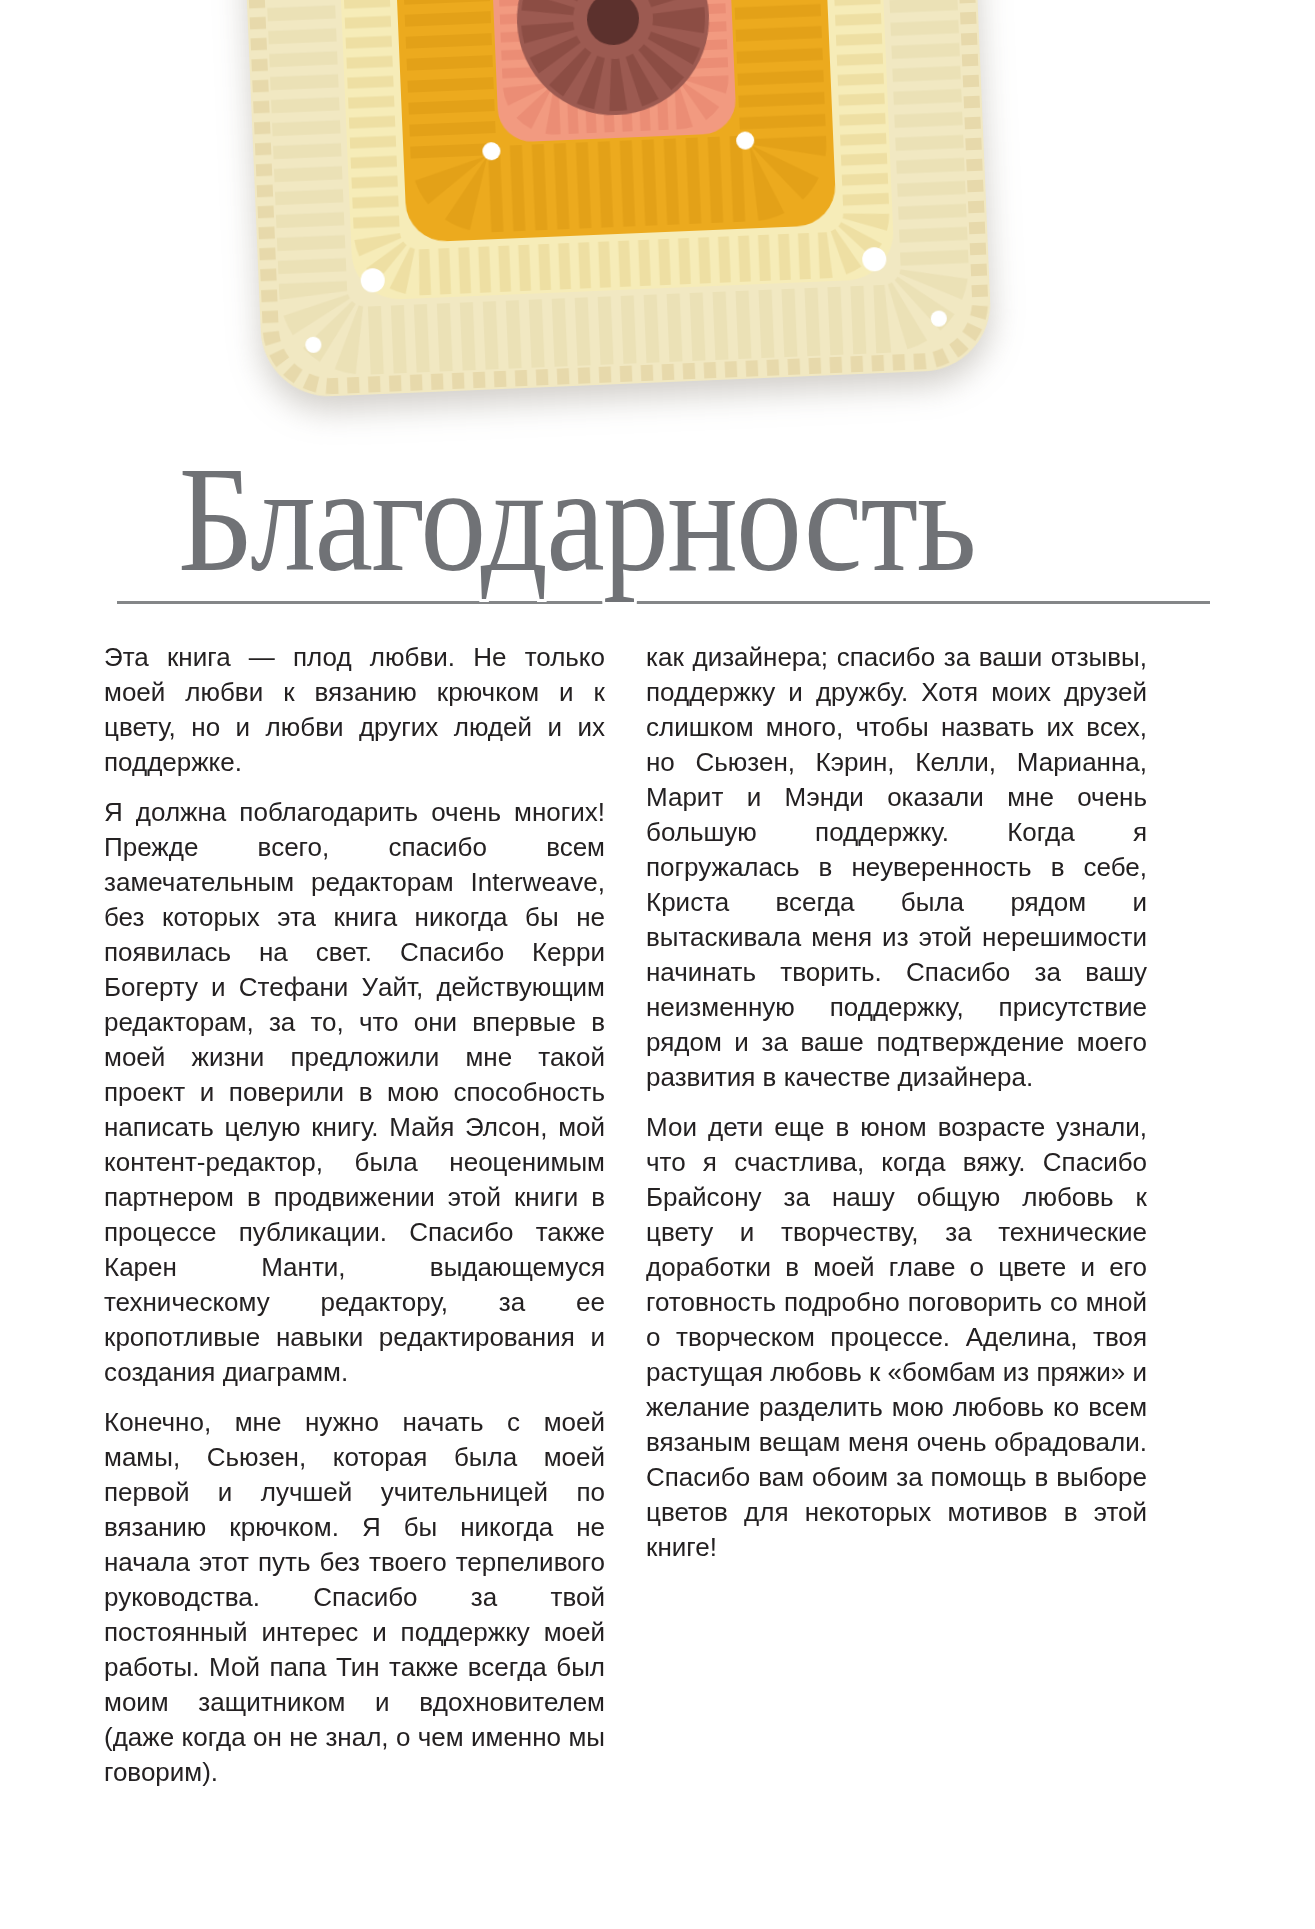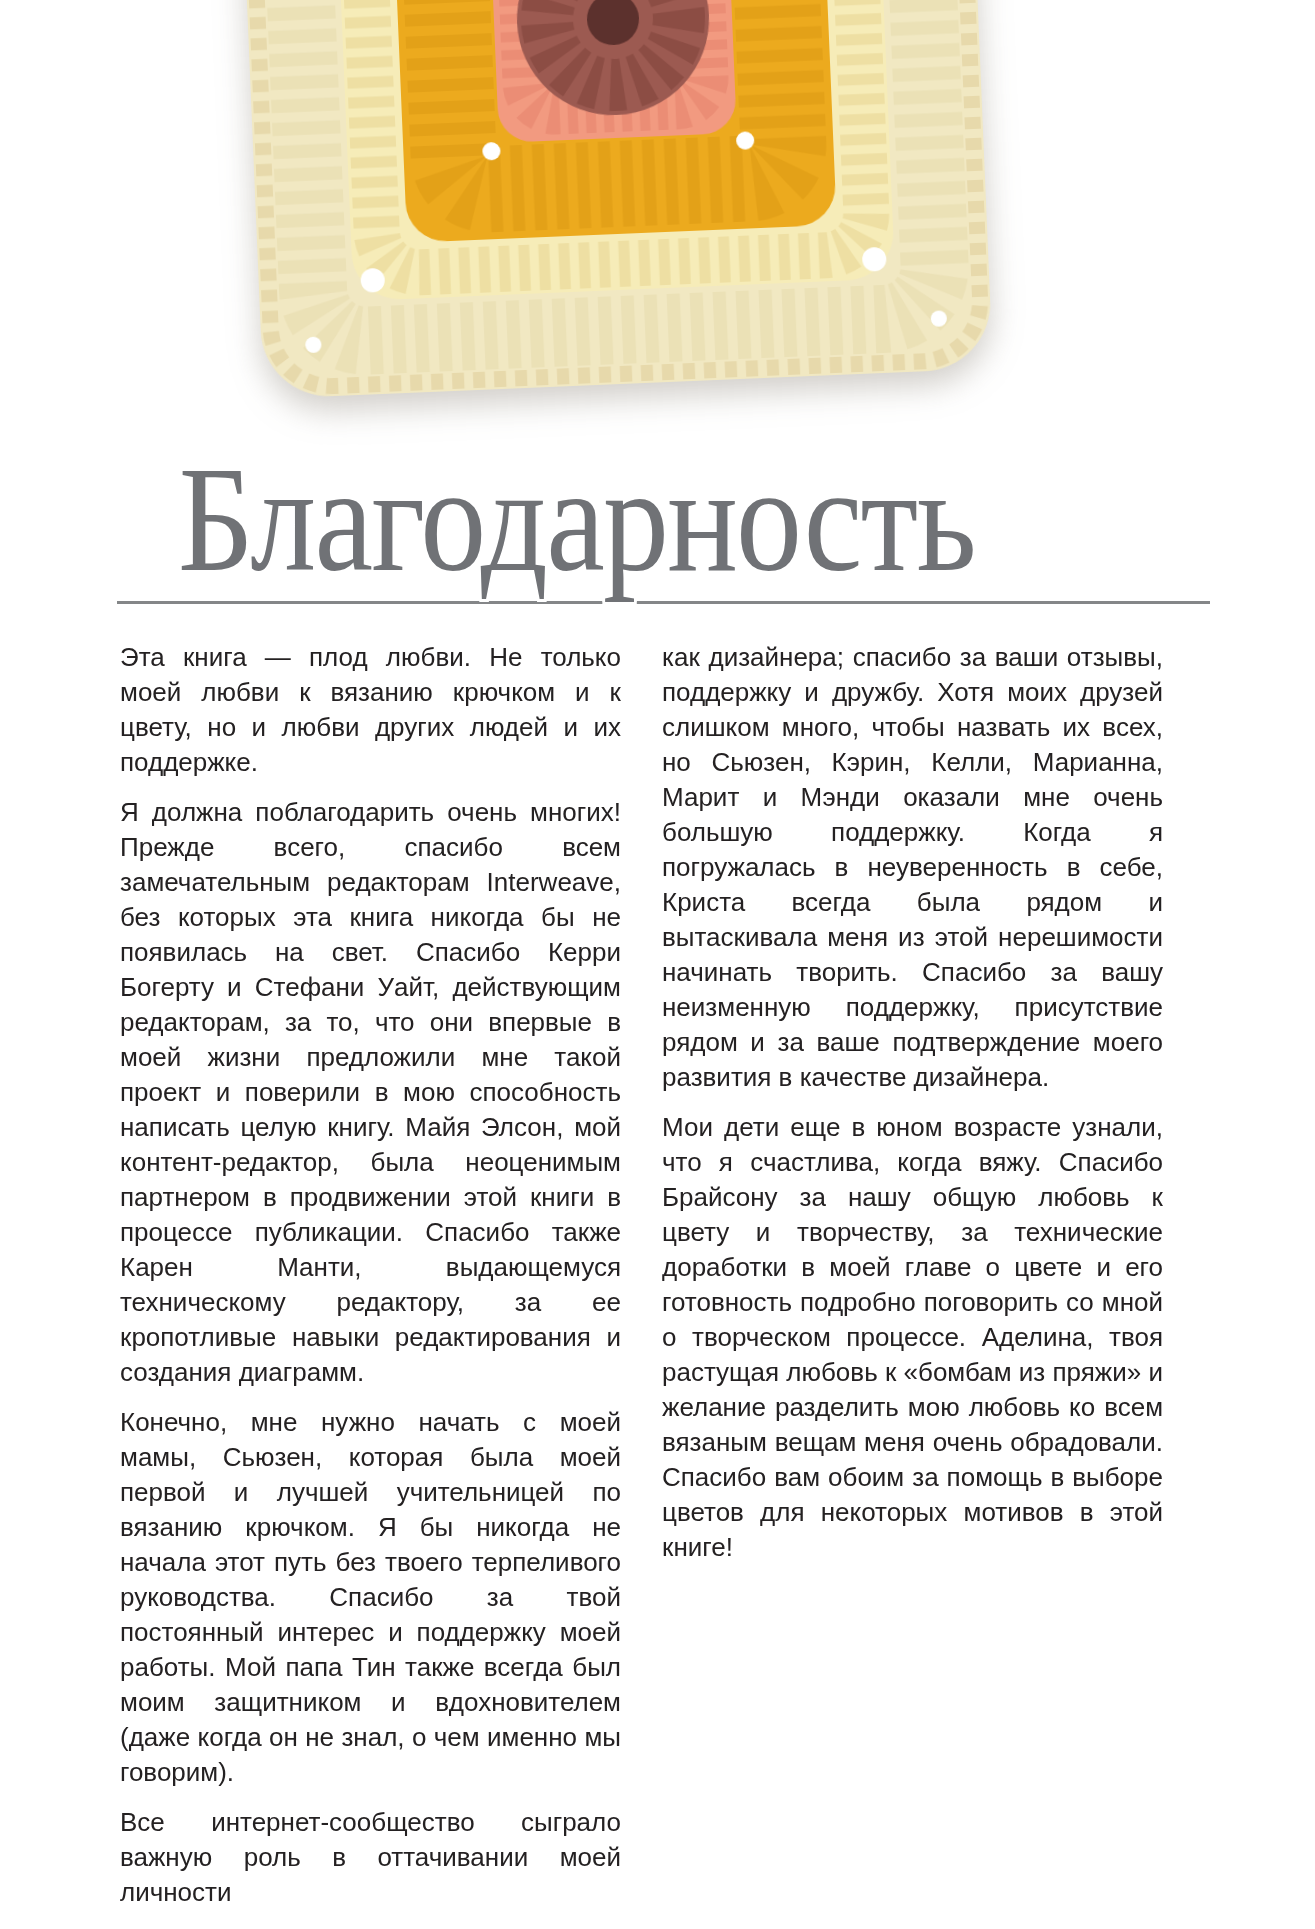--- a/index.html
+++ b/index.html
@@ -59,21 +59,21 @@
     position:absolute;
     left:117px;
     top:601px;
     width:1198px;
     height:3px;
     background:var(--rule-color);
     z-index:2;
   }
   .columns{
     position:absolute;
-    left:120px;
+    left:104px;
     top:640px;
     width:1043px;
     display:flex;
     gap:41px;
     z-index:1;
   }
   .col{
     width:505px;
     color:var(--text-color);
     font-size:26px;
@@ -129,21 +129,20 @@
 
   <div class="rule"></div>
 
   <h1 class="title">Благодарность</h1>
 
   <div class="columns">
     <div class="col">
         <p>Эта книга — плод любви. Не только моей любви к вязанию крючком и к цвету, но и любви других людей и их поддержке.</p>
         <p>Я должна поблагодарить очень многих! Прежде всего, спасибо всем замечательным редакторам Interweave, без которых эта книга никогда бы не появилась на свет. Спасибо Керри Богерту и Стефани Уайт, действующим редакторам, за то, что они впервые в моей жизни предложили мне такой проект и поверили в мою способность написать целую книгу. Майя Элсон, мой контент-редактор, была неоценимым партнером в продвижении этой книги в процессе публикации. Спасибо также Карен Манти, выдающемуся техническому редактору, за ее кропотливые навыки редактирования и создания диаграмм.</p>
         <p>Конечно, мне нужно начать с моей мамы, Сьюзен, которая была моей первой и лучшей учительницей по вязанию крючком. Я бы никогда не начала этот путь без твоего терпеливого руководства. Спасибо за твой постоянный интерес и поддержку моей работы. Мой папа Тин также всегда был моим защитником и вдохновителем (даже когда он не знал, о чем именно мы говорим).</p>
-        <p>Все интернет-сообщество сыграло важную роль в оттачивании моей личности</p>
       </div>
     <div class="col">
         <p>как дизайнера; спасибо за ваши отзывы, поддержку и дружбу. Хотя моих друзей слишком много, чтобы назвать их всех, но Сьюзен, Кэрин, Келли, Марианна, Марит и Мэнди оказали мне очень большую поддержку. Когда я погружалась в неуверенность в себе, Криста всегда была рядом и вытаскивала меня из этой нерешимости начинать творить. Спасибо за вашу неизменную поддержку, присутствие рядом и за ваше подтверждение моего развития в качестве дизайнера.</p>
         <p>Мои дети еще в юном возрасте узнали, что я счастлива, когда вяжу. Спасибо Брайсону за нашу общую любовь к цвету и творчеству, за технические доработки в моей главе о цвете и его готовность подробно поговорить со мной о творческом процессе. Аделина, твоя растущая любовь к «бомбам из пряжи» и желание разделить мою любовь ко всем вязаным вещам меня очень обрадовали. Спасибо вам обоим за помощь в выборе цветов для некоторых мотивов в этой книге!</p>
       </div>
   </div>
 
 </div>
 
 </body></html>

